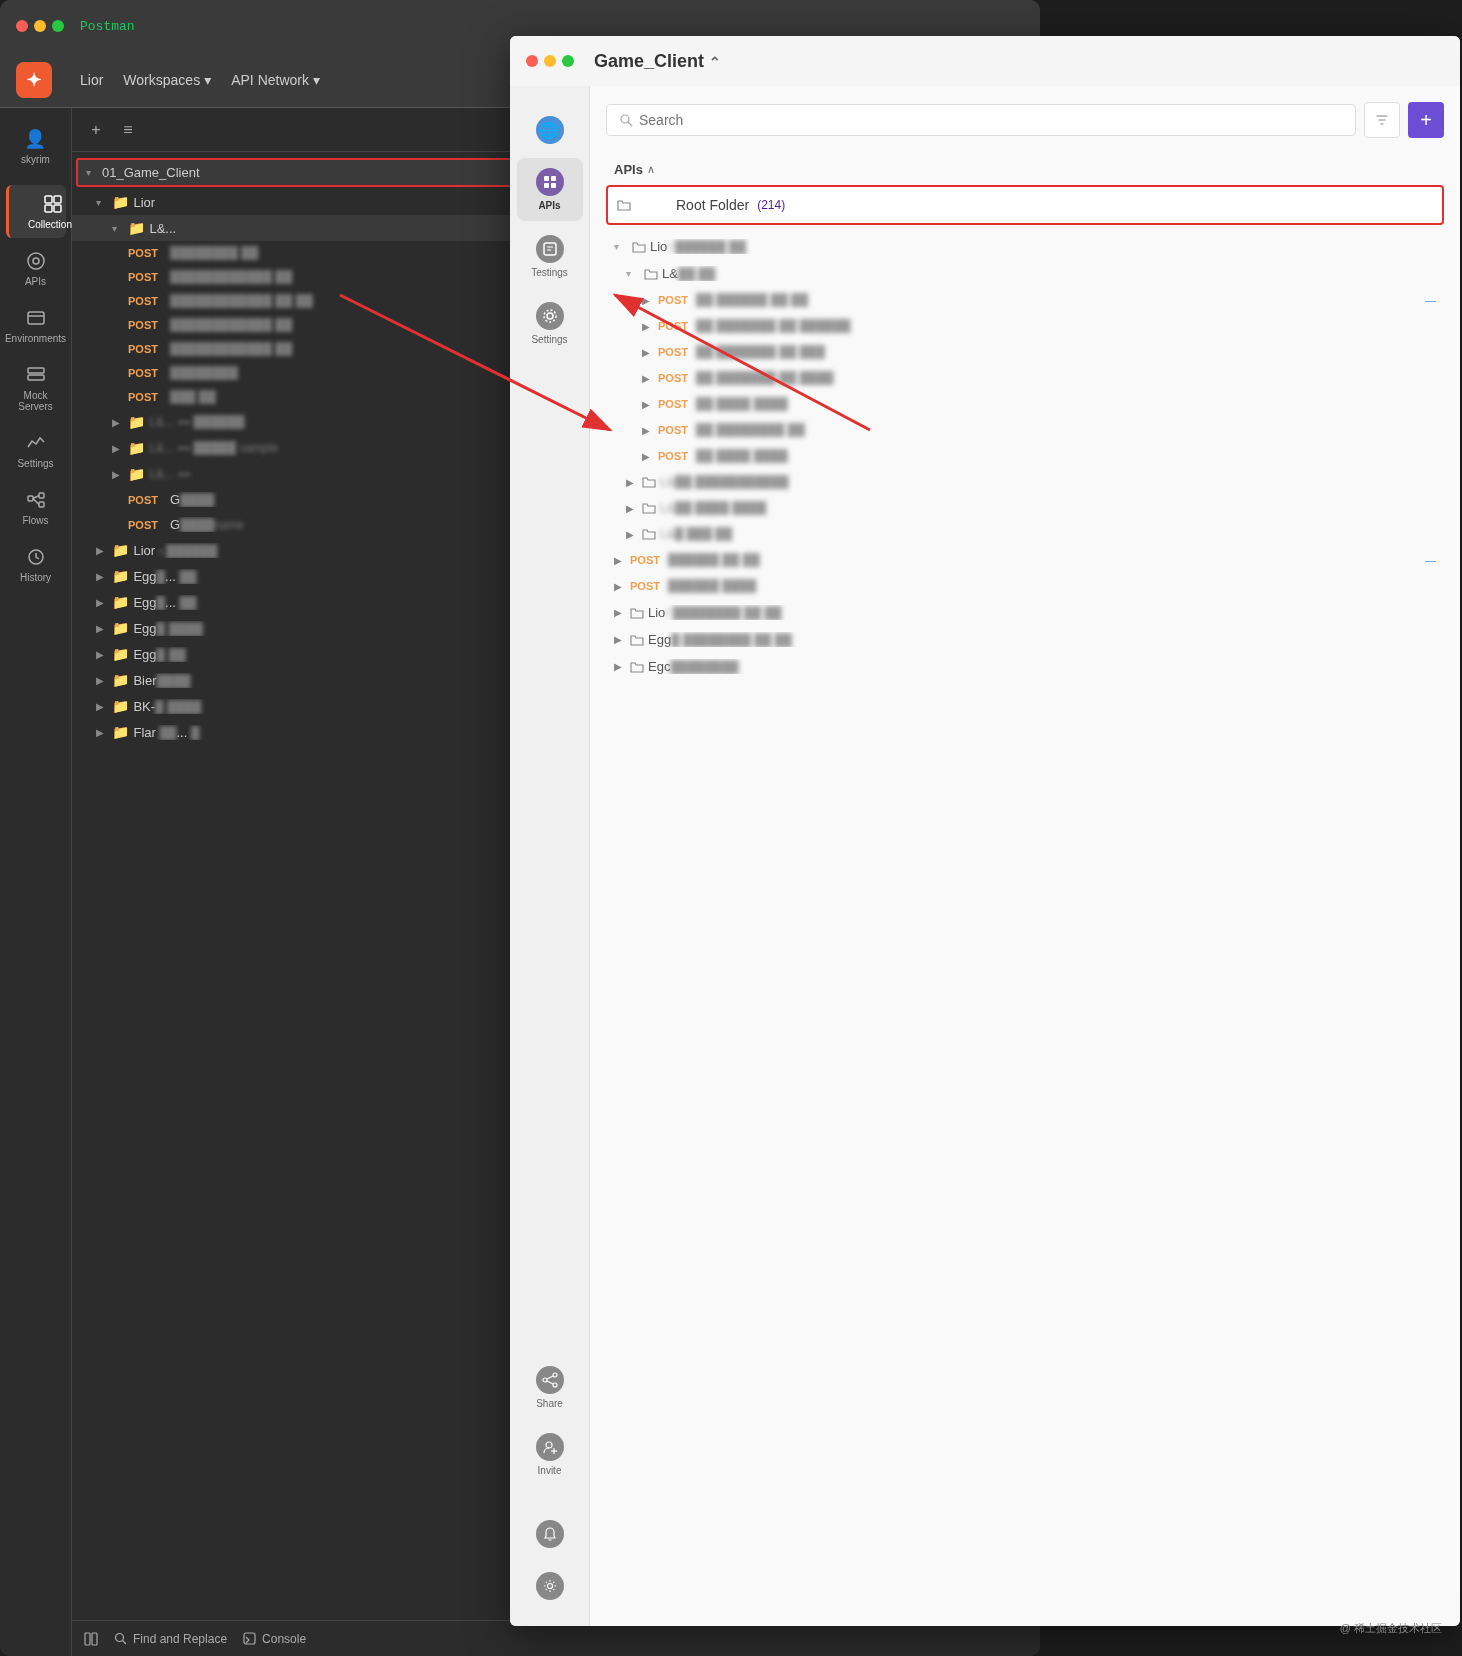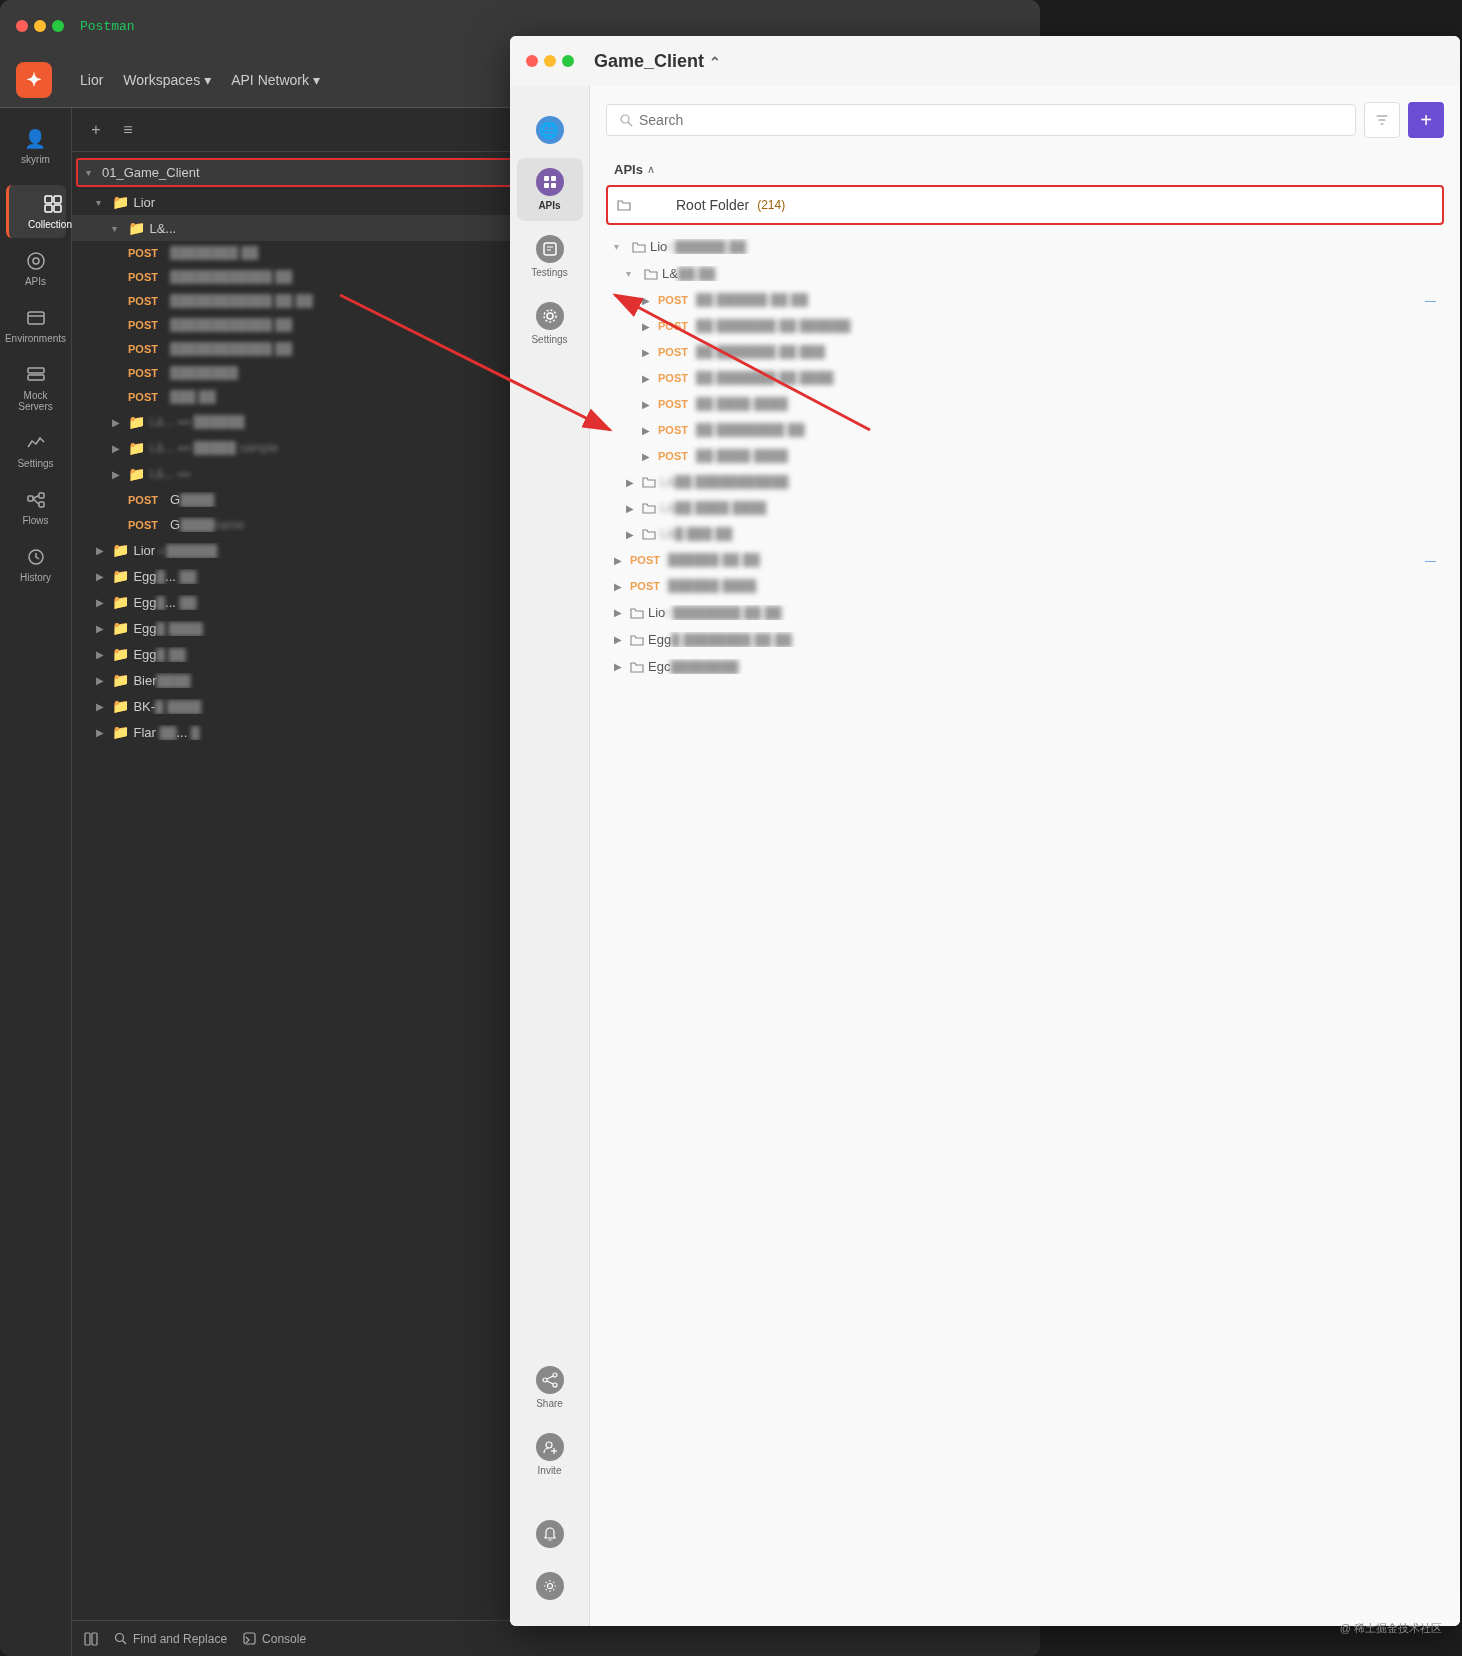--- a/index.html
+++ b/index.html
@@ -409,21 +409,21 @@
       align-items: center;
       gap: 8px;
       padding: 10px 8px;
       border: 2px solid #e03030;
       border-radius: 4px;
       background: white;
       margin-bottom: 8px;
       cursor: pointer;
     }
     .root-folder-label { font-size: 14px; color: #444; font-weight: 400; margin-left: 36px; }
-    .root-folder-count { font-size: 12px; color: #a16207; }
+    .root-folder-count { font-size: 12px; color: #4c1d95; }
 
     
     .api-tree-item {
       display: flex;
       align-items: center;
       padding: 6px 8px;
       cursor: pointer;
       gap: 4px;
       font-size: 13px;
       color: #555;

